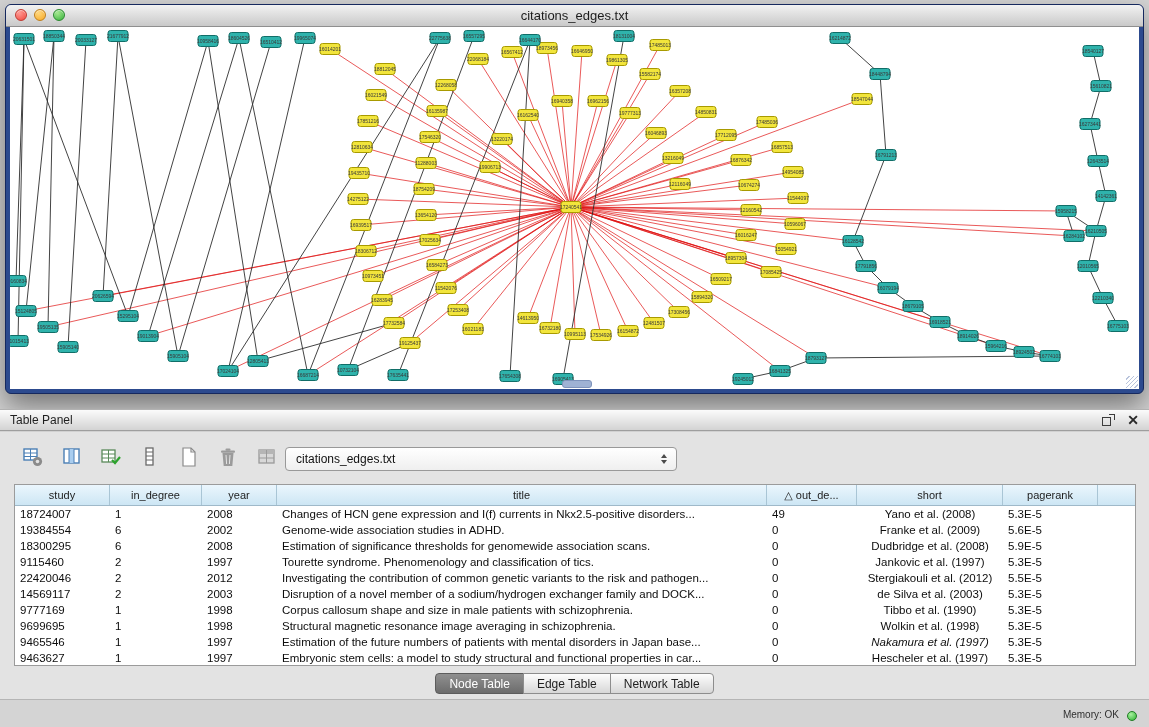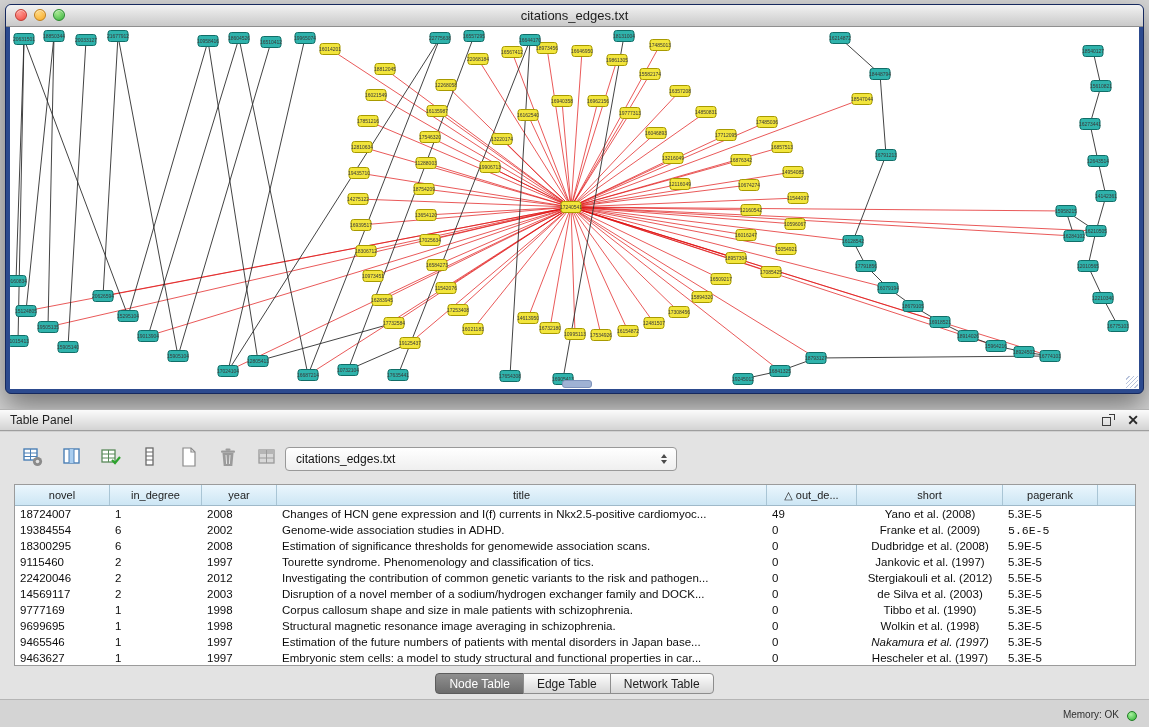--- a/index.html
+++ b/index.html
@@ -816,47 +816,47 @@
   <div class="combo">
     <span>citations_edges.txt</span>
     <span class="combo-arrows">
         <i class="up"></i>
         <i class="down"></i>
       </span>
   </div>
 
   <div class="tablewrap">
     <div class="thead">
-        <div class="thcell" style="width: 95px;">novel</div>
+        <div class="thcell" style="width: 95px;">study</div>
         <div class="thcell" style="width: 92px;">in_degree</div>
         <div class="thcell" style="width: 75px;">year</div>
         <div class="thcell" style="width: 490px;">title</div>
         <div class="thcell" style="width: 90px;">△ out_de...</div>
         <div class="thcell" style="width: 146px;">short</div>
         <div class="thcell" style="width: 95px;">pagerank</div>
         <div class="thcell filler"></div>
       </div>
     <div>
         <div class="trow">
           <div class="tcell" style="width: 95px;">18724007</div>
           <div class="tcell" style="width: 92px;">1</div>
           <div class="tcell" style="width: 75px;">2008</div>
-          <div class="tcell" style="width: 490px;">Changes of HCN gene expression and I(f) currents in Nkx2.5-positive cardiomyoc...</div>
+          <div class="tcell" style="width: 490px;">Changes of HCN gene expression and I(f) currents in Nkx2.5-positive disorders...</div>
           <div class="tcell" style="width: 90px;">49</div>
           <div class="tcell center" style="width: 146px;">Yano et al. (2008)</div>
           <div class="tcell" style="width: 95px;">5.3E-5</div>
         </div>
         <div class="trow">
           <div class="tcell" style="width: 95px;">19384554</div>
           <div class="tcell" style="width: 92px;">6</div>
           <div class="tcell" style="width: 75px;">2002</div>
           <div class="tcell" style="width: 490px;">Genome-wide association studies in ADHD.</div>
           <div class="tcell" style="width: 90px;">0</div>
           <div class="tcell center" style="width: 146px;">Franke et al. (2009)</div>
-          <div class="tcell" style="width: 95px; font-family: Liberation Mono, monospace;">5.6E-5</div>
+          <div class="tcell" style="width: 95px;">5.6E-5</div>
         </div>
         <div class="trow">
           <div class="tcell" style="width: 95px;">18300295</div>
           <div class="tcell" style="width: 92px;">6</div>
           <div class="tcell" style="width: 75px;">2008</div>
           <div class="tcell" style="width: 490px;">Estimation of significance thresholds for genomewide association scans.</div>
           <div class="tcell" style="width: 90px;">0</div>
           <div class="tcell center" style="width: 146px;">Dudbridge et al. (2008)</div>
           <div class="tcell" style="width: 95px;">5.9E-5</div>
         </div>

